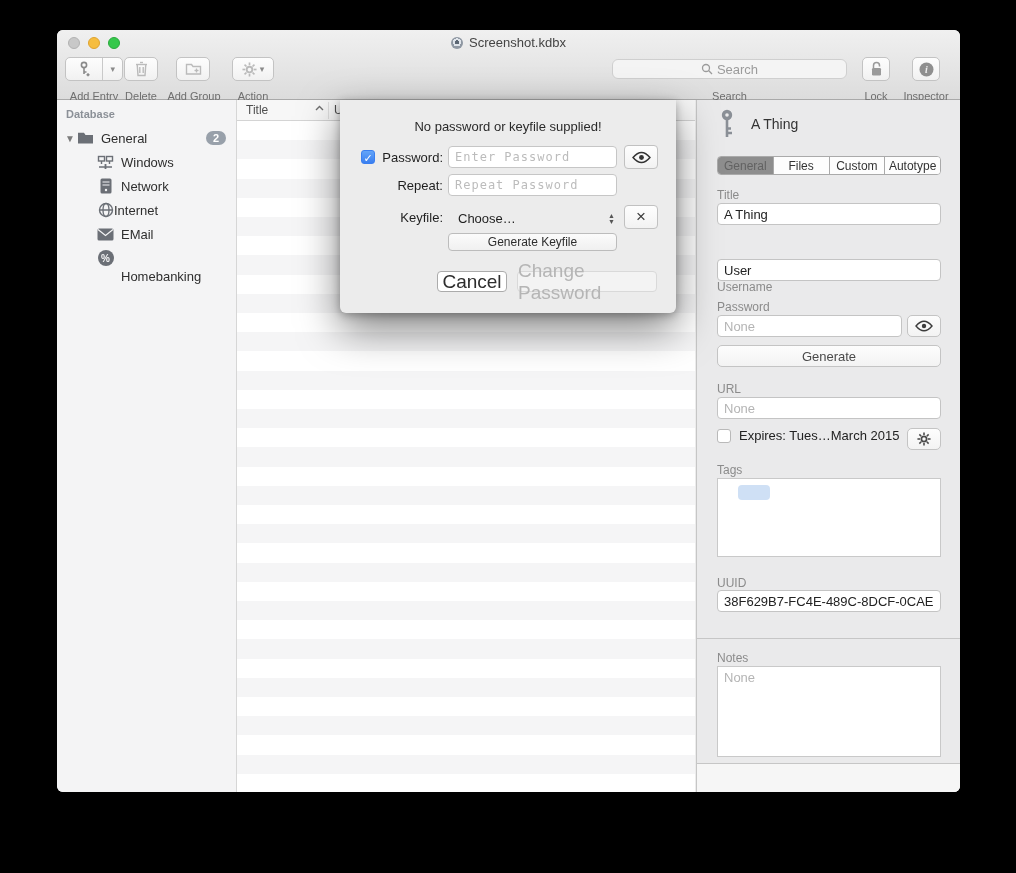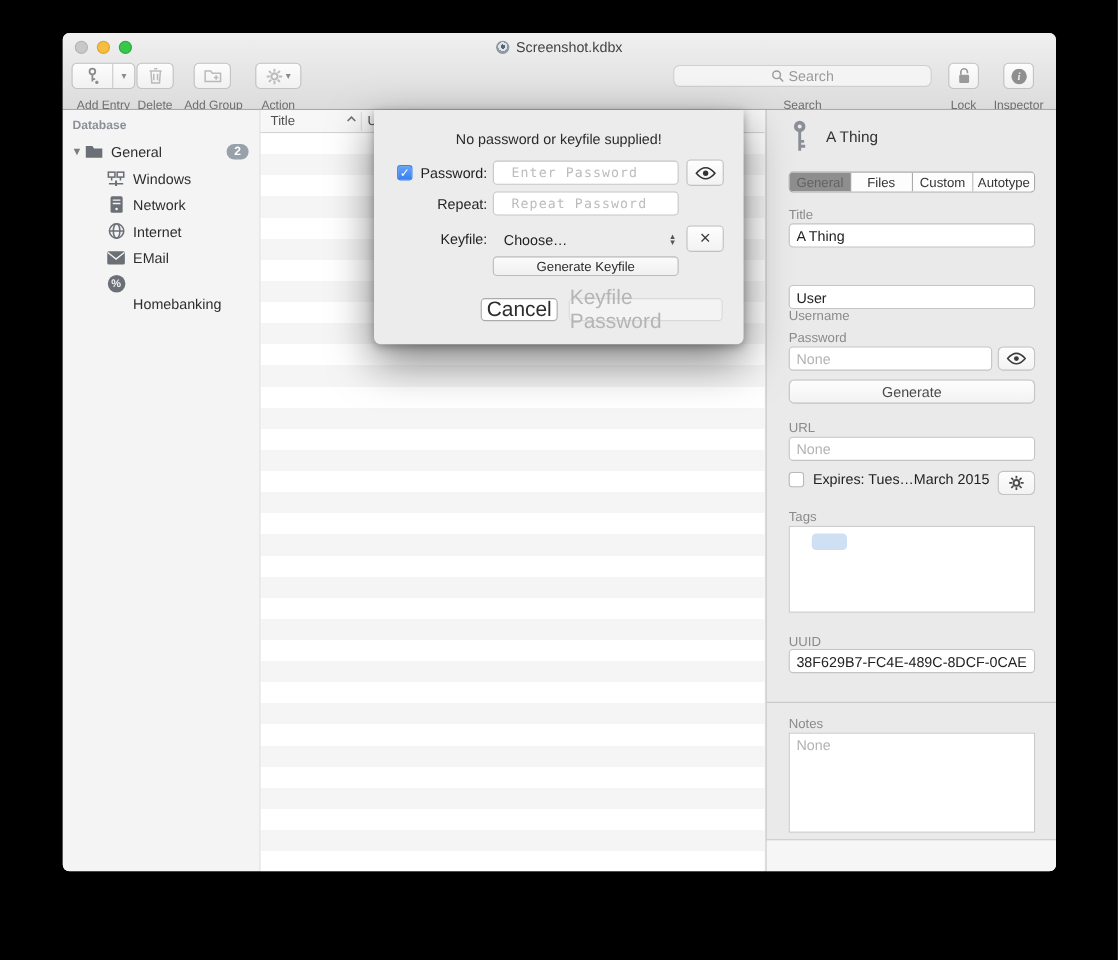--- a/index.html
+++ b/index.html
@@ -81,21 +81,21 @@
     font-size:13px; padding:3px 6px; resize:none; font-family:"Liberation Sans",sans-serif; color:#222; }
   .notes-box::placeholder { color:#b4b4b4; }
   .ins-bottom { position:absolute; left:0; top:664px; width:100%; height:28px; background:#f6f6f6; }
 
   
   .sheet { position:absolute; left:283px; top:70px; width:336px; height:213px; background:#ececec;
     border-radius:0 0 6px 6px; box-shadow:0 16px 40px rgba(0,0,0,.5), 0 2px 8px rgba(0,0,0,.28); z-index:10; }
   .sheet-msg { position:absolute; top:19px; left:0; right:0; text-align:center; font-size:13px; color:#2a2a2a; }
   .d-label { position:absolute; left:0; width:103px; text-align:right; font-size:13px; color:#1f1f1f; }
   .d-input { position:absolute; left:108px; width:169px; height:22px; border:1px solid #c6c6c6; border-radius:4px;
-    background:#fff; font-family:"DejaVu Sans Mono",monospace; font-size:12px; letter-spacing:1px; padding:0 16px; color:#222; }
+    background:#fff; font-family:"DejaVu Sans Mono",monospace; font-size:12px; letter-spacing:1px; padding:0 6px; color:#222; }
   .d-input::placeholder { color:#bcbcbc; }
   .d-sq { position:absolute; left:284px; width:34px; height:24px; border:1px solid #c1c1c1; border-radius:4px;
     background:linear-gradient(#fefefe,#f2f2f2); display:flex; align-items:center; justify-content:center; font-size:15px; color:#3c3c3c; }
   .popup { position:absolute; left:108px; width:169px; height:24px; display:flex; align-items:center; font-size:13px; color:#1f1f1f; }
   .stepper { position:absolute; right:2px; display:flex; flex-direction:column; line-height:5px; font-size:7px; color:#555; gap:1px; }
   .d-btn { position:absolute; height:21px; border-radius:4px; font-size:19px; display:flex; align-items:center; justify-content:center; }
   .btn-genkey { left:108px; top:133px; width:169px; height:18px; border:1px solid #bcbcbc;
     background:linear-gradient(#fbfbfb,#f0f0f0); font-size:12px; color:#2d2d2d; border-radius:4px;
     display:flex; align-items:center; justify-content:center; position:absolute; }
   .btn-cancel { left:97px; top:171px; width:70px; border:1px solid #ababab; background:#fff; color:#2d2d2d; }
@@ -254,21 +254,21 @@
       </div>
 
       <div class="sb-row" style="top:98px; padding-left:40px;">
         <span class="sb-icon">
           <svg width="16" height="16" viewBox="0 0 16 16" fill="none" stroke="#6b6f76" stroke-width="1.4">
             <circle cx="8" cy="8" r="6.5"></circle>
               <ellipse cx="8" cy="8" rx="3" ry="6.5"></ellipse>
               <line x1="1.5" y1="8" x2="14.5" y2="8"></line>
           </svg>
         </span>
-        <span style="margin-left:7px;">Internet</span>
+        <span style="">Internet</span>
       </div>
 
       <div class="sb-row" style="top:122px; padding-left:40px;">
         <span class="sb-icon">
           <svg width="17" height="13" viewBox="0 0 17 13">
               <rect x="0.5" y="0.5" width="16" height="12" rx="1.5" fill="#6b6f76"></rect>
             <path d="M1 1.5 L8.5 7.5 L16 1.5" fill="none" stroke="#f4f4f5" stroke-width="1.2"></path>
             </svg>
         </span>
         <span style="margin-left:7px;">EMail</span>
@@ -403,16 +403,16 @@
           <span>▼</span>
         </span>
     </div>
     <div class="d-sq" style="top:105px;">
       <span style="font-size:17px; color:#3c3c3c;">×</span>
     </div>
 
     <div class="btn-genkey">Generate Keyfile</div>
 
     <div class="d-btn btn-cancel">Cancel</div>
-    <div class="d-btn btn-change">Keyfile Password</div>
+    <div class="d-btn btn-change">Change Password</div>
   </div>
 
 </div>
 
 </body></html>

